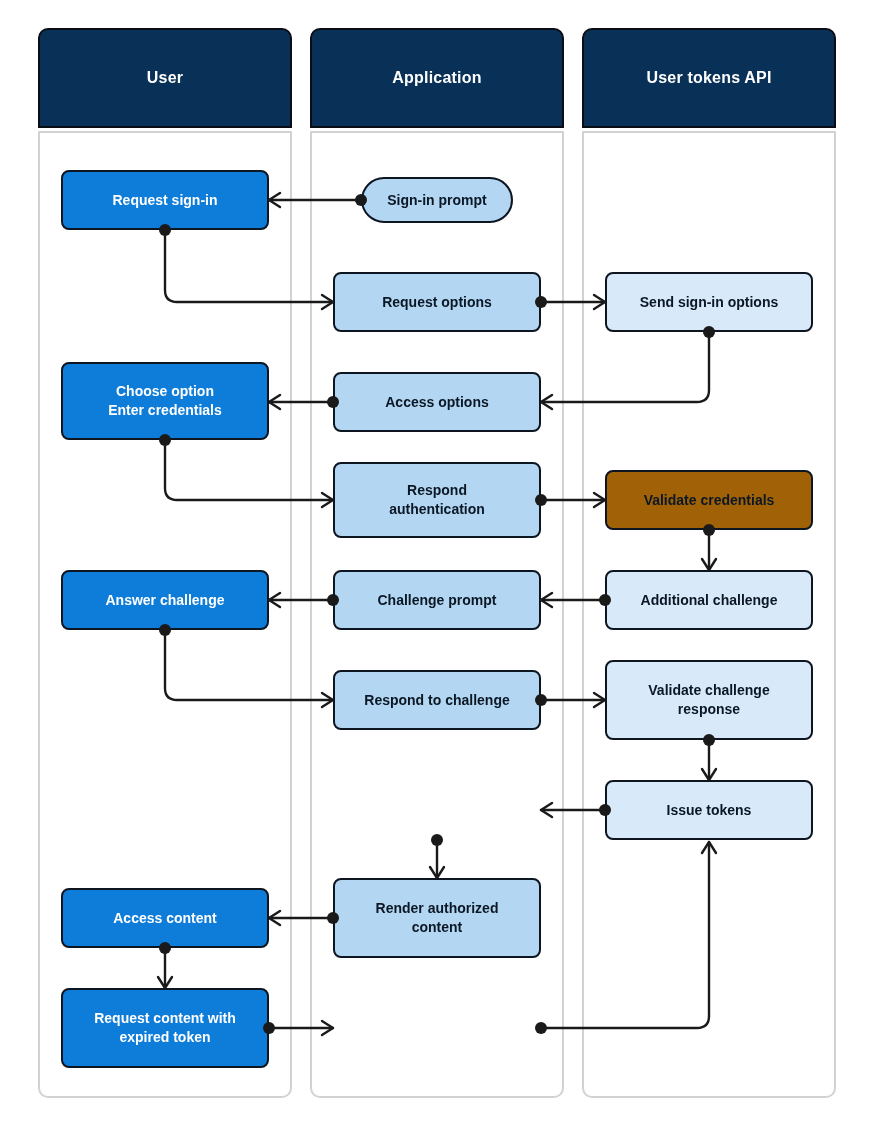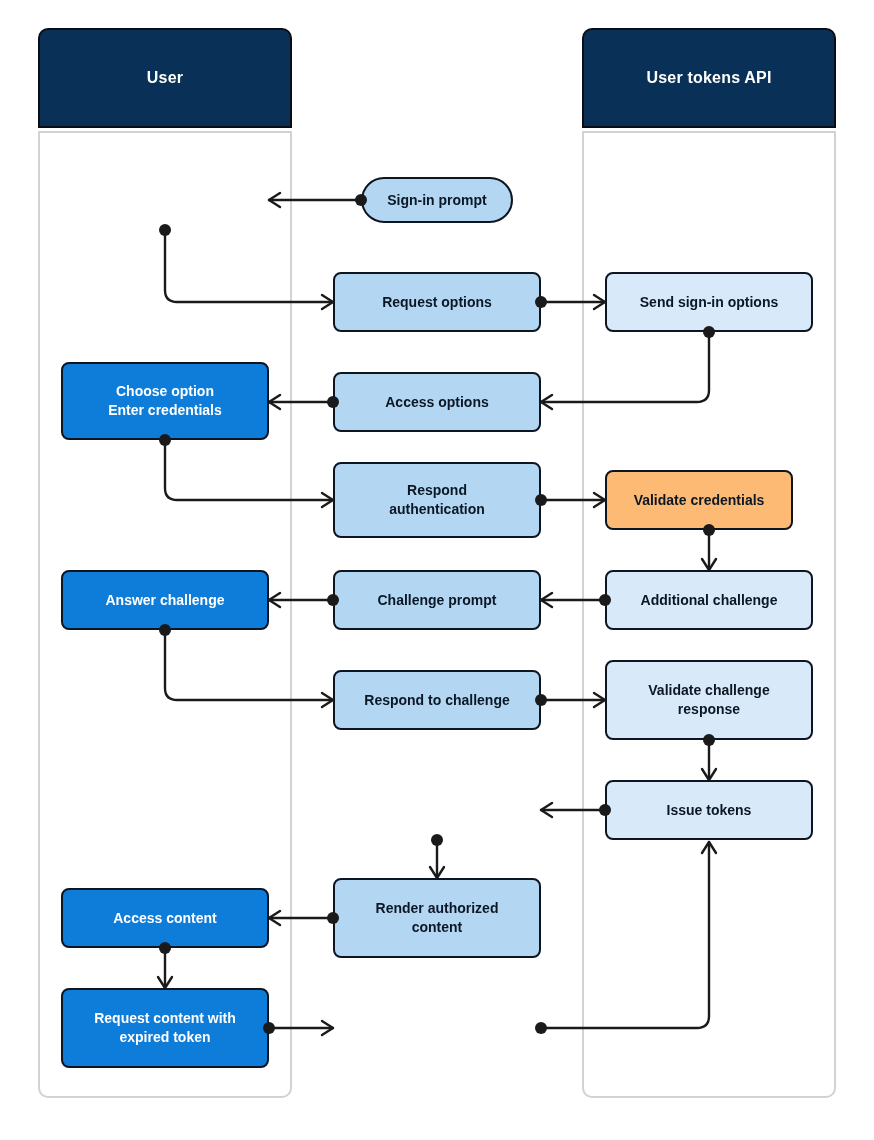--- a/index.html
+++ b/index.html
@@ -47,43 +47,50 @@
 </head>
 <body>
 
 <div id="stage">
     <div class="lane" style="left: 38px; top: 28px; width: 254px; height: 1070px;">
       <div class="lane-header" style="background: rgb(9, 49, 87); color: rgb(255, 255, 255);">
         <span>User</span>
       </div>
       <div class="lane-body" style="border-color: rgb(210, 210, 210);"></div>
     </div>
+    <div class="lane" style="left: 310px; top: 28px; width: 254px; height: 1070px;">
+      <div class="lane-header" style="background: rgb(9, 49, 87); color: rgb(255, 255, 255);">
+        <span>Application</span>
+      </div>
+      <div class="lane-body" style="border-color: rgb(210, 210, 210);"></div>
+    </div>
     <div class="lane" style="left: 582px; top: 28px; width: 254px; height: 1070px;">
       <div class="lane-header" style="background: rgb(9, 49, 87); color: rgb(255, 255, 255);">
         <span>User tokens API</span>
       </div>
       <div class="lane-body" style="border-color: rgb(210, 210, 210);"></div>
     </div>
+    <div class="node" style="left: 61px; top: 170px; width: 208px; height: 60px; border-color: rgb(13, 21, 33); background: rgb(14, 124, 217); color: rgb(255, 255, 255);"><span>Request sign-in</span></div>
     <div class="node" style="left: 61px; top: 362px; width: 208px; height: 78px; border-color: rgb(13, 21, 33); background: rgb(14, 124, 217); color: rgb(255, 255, 255);"><span>Choose option
 Enter credentials</span></div>
     <div class="node" style="left: 61px; top: 570px; width: 208px; height: 60px; border-color: rgb(13, 21, 33); background: rgb(14, 124, 217); color: rgb(255, 255, 255);"><span>Answer challenge</span></div>
     <div class="node" style="left: 61px; top: 888px; width: 208px; height: 60px; border-color: rgb(13, 21, 33); background: rgb(14, 124, 217); color: rgb(255, 255, 255);"><span>Access content</span></div>
     <div class="node" style="left: 61px; top: 988px; width: 208px; height: 80px; border-color: rgb(13, 21, 33); background: rgb(14, 124, 217); color: rgb(255, 255, 255);"><span>Request content with
 expired token</span></div>
     <div class="node pill" style="left: 361px; top: 177px; width: 152px; height: 46px; border-color: rgb(13, 21, 33); background: rgb(179, 215, 243); color: rgb(11, 23, 36);"><span>Sign-in prompt</span></div>
     <div class="node" style="left: 333px; top: 272px; width: 208px; height: 60px; border-color: rgb(13, 21, 33); background: rgb(179, 215, 243); color: rgb(11, 23, 36);"><span>Request options</span></div>
     <div class="node" style="left: 333px; top: 372px; width: 208px; height: 60px; border-color: rgb(13, 21, 33); background: rgb(179, 215, 243); color: rgb(11, 23, 36);"><span>Access options</span></div>
     <div class="node" style="left: 333px; top: 462px; width: 208px; height: 76px; border-color: rgb(13, 21, 33); background: rgb(179, 215, 243); color: rgb(11, 23, 36);"><span>Respond
 authentication</span></div>
     <div class="node" style="left: 333px; top: 570px; width: 208px; height: 60px; border-color: rgb(13, 21, 33); background: rgb(179, 215, 243); color: rgb(11, 23, 36);"><span>Challenge prompt</span></div>
     <div class="node" style="left: 333px; top: 670px; width: 208px; height: 60px; border-color: rgb(13, 21, 33); background: rgb(179, 215, 243); color: rgb(11, 23, 36);"><span>Respond to challenge</span></div>
     <div class="node" style="left: 333px; top: 878px; width: 208px; height: 80px; border-color: rgb(13, 21, 33); background: rgb(179, 215, 243); color: rgb(11, 23, 36);"><span>Render authorized
 content</span></div>
     <div class="node" style="left: 605px; top: 272px; width: 208px; height: 60px; border-color: rgb(13, 21, 33); background: rgb(216, 233, 249); color: rgb(11, 23, 36);"><span>Send sign-in options</span></div>
-    <div class="node" style="left: 605px; top: 470px; width: 188px; height: 60px; border-color: rgb(13, 21, 33); background: #fdba74; color: rgb(11, 23, 36);"><span>Validate credentials</span></div>
+    <div class="node" style="left: 605px; top: 470px; width: 208px; height: 60px; border-color: rgb(13, 21, 33); background: #a16207; color: rgb(11, 23, 36);"><span>Validate credentials</span></div>
     <div class="node" style="left: 605px; top: 570px; width: 208px; height: 60px; border-color: rgb(13, 21, 33); background: rgb(216, 233, 249); color: rgb(11, 23, 36);"><span>Additional challenge</span></div>
     <div class="node" style="left: 605px; top: 660px; width: 208px; height: 80px; border-color: rgb(13, 21, 33); background: rgb(216, 233, 249); color: rgb(11, 23, 36);"><span>Validate challenge
 response</span></div>
     <div class="node" style="left: 605px; top: 780px; width: 208px; height: 60px; border-color: rgb(13, 21, 33); background: rgb(216, 233, 249); color: rgb(11, 23, 36);"><span>Issue tokens</span></div>
     <svg id="edges" width="874" height="1140">
       <g>
         <path d="M 361 200 L 269 200" fill="none" stroke="#1a1a1a" stroke-width="2.4" stroke-linecap="round" stroke-linejoin="round"></path>
         <circle cx="361" cy="200" r="6" fill="#1a1a1a"></circle>
         <path d="M 280 193 L 269 200 L 280 207" fill="none" stroke="#1a1a1a" stroke-width="2.4" stroke-linecap="round" stroke-linejoin="round"></path>
       </g>

